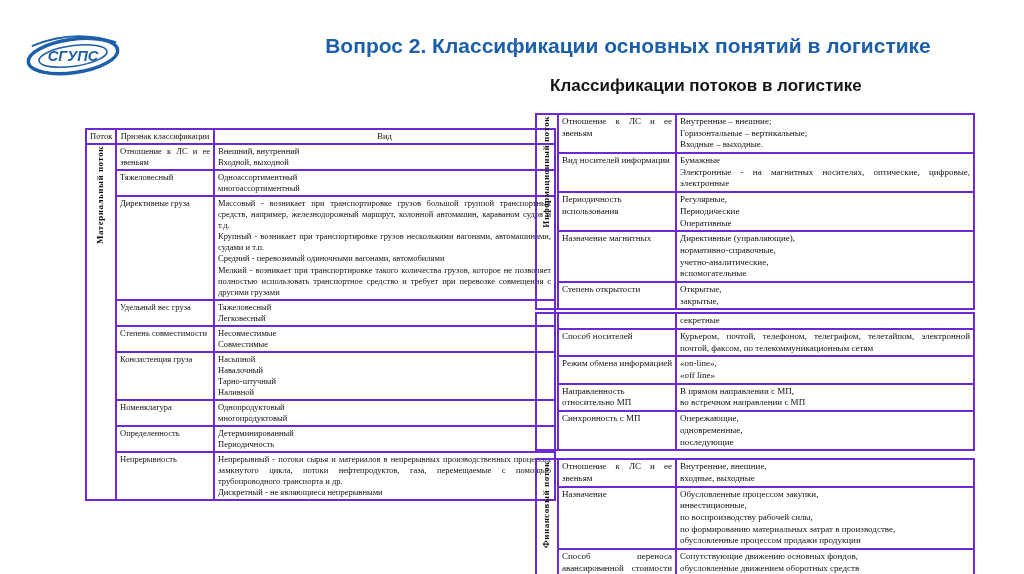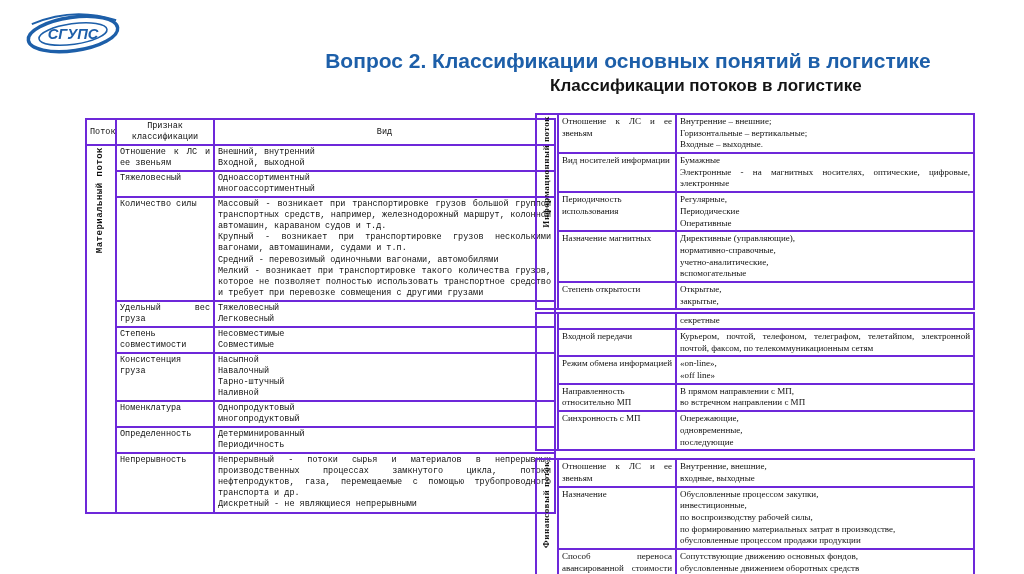--- a/index.html
+++ b/index.html
@@ -3,33 +3,33 @@
 <meta charset="utf-8">
 <style>
   * { box-sizing: border-box; }
   html, body { margin: 0; padding: 0; background: #9a9a9a; }
   .slide {
     position: relative; width: 1024px; height: 574px;
     background: #ffffff; overflow: hidden;
     font-family: "Liberation Serif", serif;
   }
   .title {
-    position: absolute; top: 34px; left: 250px; right: 18px; margin: 15px;
+    position: absolute; top: 34px; left: 250px; right: 18px; margin: 0;
     text-align: center; font-family: "Liberation Sans", sans-serif;
     font-size: 21px; font-weight: bold; color: #1d5fa9;
   }
   .subtitle {
     position: absolute; top: 76px; left: 550px; right: 36px; margin: 0;
     font-family: "Liberation Sans", sans-serif;
     font-size: 17px; font-weight: bold; color: #141414;
   }
-  .logo { position: absolute; left: 24px; top: 4px; width: 98px; height: 62px; }
+  .logo { position: absolute; left: 24px; top: 26px; width: 98px; height: 62px; }
   .logo svg { width: 100%; height: 100%; }
 
-  .left-wrap  { position: absolute; left: 85px;  top: 118px; width: 471px; font-family: Liberation Mono, monospace; }
+  .left-wrap  { position: absolute; left: 85px;  top: 128px; width: 471px; }
   .right-wrap { position: absolute; left: 535px; top: 113px; width: 440px; }
 
   table.tbl { border-collapse: collapse; table-layout: fixed; width: 100%; }
   .tbl td, .tbl th {
     border: 2px solid #6d28d9; padding: 1px 3px;
     font-size: 8.5px; line-height: 1.3; vertical-align: top;
     color: #111; font-weight: normal; overflow: hidden;
   }
   .right-wrap .tbl td { font-size: 9px; }
   .tbl th { text-align: center; vertical-align: middle; }
@@ -78,21 +78,21 @@
         <td class="feat">Отношение к ЛС и ее звеньям</td>
         <td class="val">Внешний, внутренний
 Входной, выходной</td>
       </tr>
       <tr>
             <td class="feat">Тяжеловесный</td>
             <td class="val">Одноассортиментный
 многоассортиментный</td>
           </tr>
       <tr>
-            <td class="feat">Количество силы</td>
+            <td class="feat">Директивные груза</td>
             <td class="val">Массовый - возникает при транспортировке грузов большой группой транспортных средств, например, железнодорожный маршрут, колонной автомашин, караваном судов и т.д.
 Крупный - возникает при транспортировке грузов несколькими вагонами, автомашинами, судами и т.п.
 Средний - перевозимый одиночными вагонами, автомобилями
 Мелкий - возникает при транспортировке такого количества грузов, которое не позволяет полностью использовать транспортное средство и требует при перевозке совмещения с другими грузами</td>
           </tr>
       <tr>
             <td class="feat">Удельный вес груза</td>
             <td class="val">Тяжеловесный
 Легковесный</td>
           </tr>
@@ -175,21 +175,21 @@
           <col style="width:118px">
           <col>
         </colgroup>
       <tbody>
           <tr>
         <td class="vcell" rowspan="5"></td>
         <td class="feat"></td>
         <td class="val">секретные</td>
       </tr>
       <tr>
-            <td class="feat">Входной передачи</td>
+            <td class="feat">Способ носителей</td>
             <td class="val">Курьером, почтой, телефоном, телеграфом, телетайпом, электронной почтой, факсом, по телекоммуникационным сетям</td>
           </tr>
       <tr>
             <td class="feat">Режим обмена информацией</td>
             <td class="val">«on-line»,
 «off line»</td>
           </tr>
       <tr>
             <td class="feat">Направленность относительно МП</td>
             <td class="val">В прямом направлении с МП,

